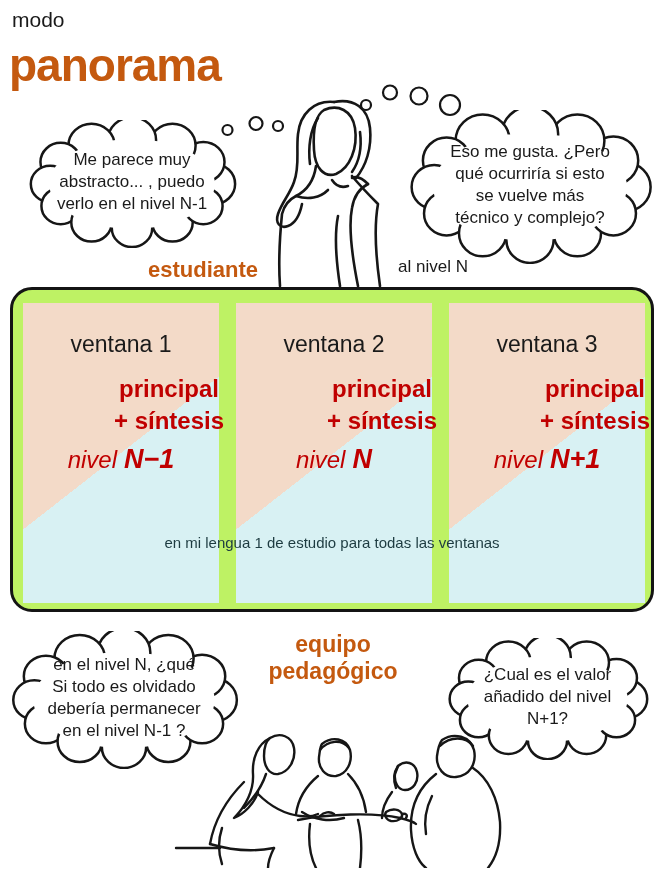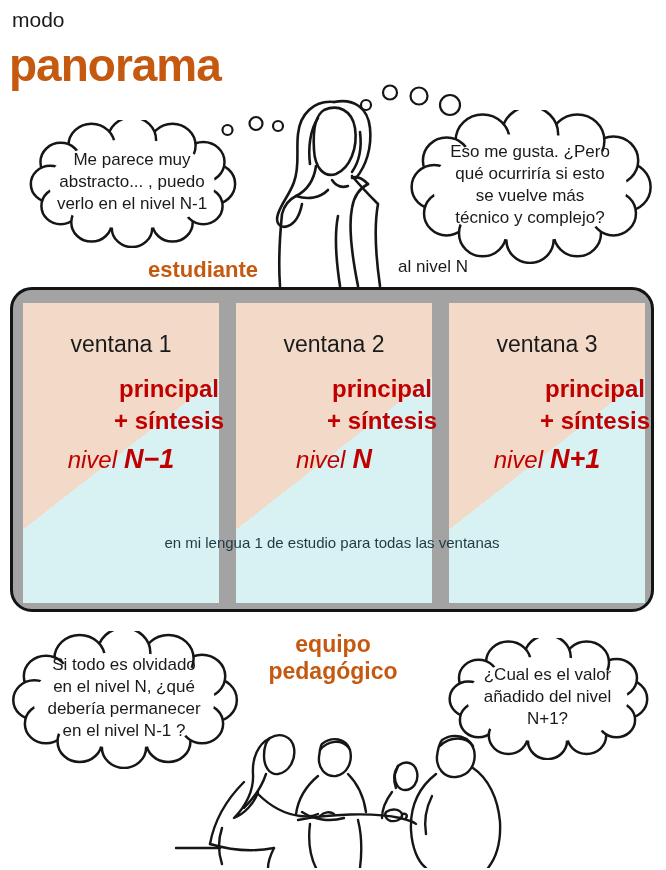--- a/index.html
+++ b/index.html
@@ -26,21 +26,21 @@
   }
 
   .label-orange { font-weight:bold; color:var(--accent-orange,#C4590F); }
   .label-estudiante { left:148px; top:257px; font-size:22px; }
   .label-al-nivel { left:398px; top:257px; font-size:17px; }
   .label-equipo { left:233px; top:631px; width:200px; text-align:center; font-size:23px; line-height:27px; }
 
   
   .board {
     position:absolute; left:10px; top:287px; width:644px; height:325px;
-    border:3px solid #141414; border-radius:22px; background:#a3a3a3; box-sizing:border-box;
+    border:3px solid #141414; border-radius:22px; background:#bef264; box-sizing:border-box;
   }
   .panel {
     position:absolute; top:13px; width:196px; height:300px; text-align:center;
     background:linear-gradient(142deg, var(--panel-peach,#F3DAC8) 50%, var(--panel-blue,#D8F1F3) 50%);
   }
   .panel.p1 { left:10px; }
   .panel.p2 { left:223px; }
   .panel.p3 { left:436px; }
   .p-window { position:absolute; top:28px; left:0; width:100%; font-size:23px; color:#1a1a1a; }
   .p-main   { position:absolute; top:70px; left:0; width:100%; font-size:24px; line-height:32px;
@@ -235,22 +235,22 @@
         <circle cx="25" cy="70" r="20" vector-effect="non-scaling-stroke"></circle>
           <circle cx="36" cy="94" r="20" vector-effect="non-scaling-stroke"></circle>
         <circle cx="68" cy="112" r="21" vector-effect="non-scaling-stroke"></circle>
           <circle cx="110" cy="118" r="21" vector-effect="non-scaling-stroke"></circle>
         <circle cx="152" cy="112" r="21" vector-effect="non-scaling-stroke"></circle>
           <circle cx="184" cy="94" r="20" vector-effect="non-scaling-stroke"></circle>
       </g>
       <ellipse cx="110" cy="70" rx="86" ry="49" fill="#ffffff"></ellipse>
     </svg>
     <div class="cloud-text">
+      <div>en el nivel N,  ¿qué</div>
       <div>Si todo  es olvidado</div>
-      <div>en el nivel N,  ¿qué</div>
       <div>debería permanecer</div>
       <div>en el nivel N-1 ?</div>
     </div>
   </div>
 
   <div class="cloud" style="left:445px; top:638px; width:205px; height:122px;">
     <svg class="cloud-shape" viewBox="0 0 220 140" preserveAspectRatio="none">
       <g fill="#ffffff" stroke="#161616" stroke-width="2.5">
         <circle cx="195" cy="70" r="22" vector-effect="non-scaling-stroke"></circle>
           <circle cx="184" cy="46" r="22" vector-effect="non-scaling-stroke"></circle>

